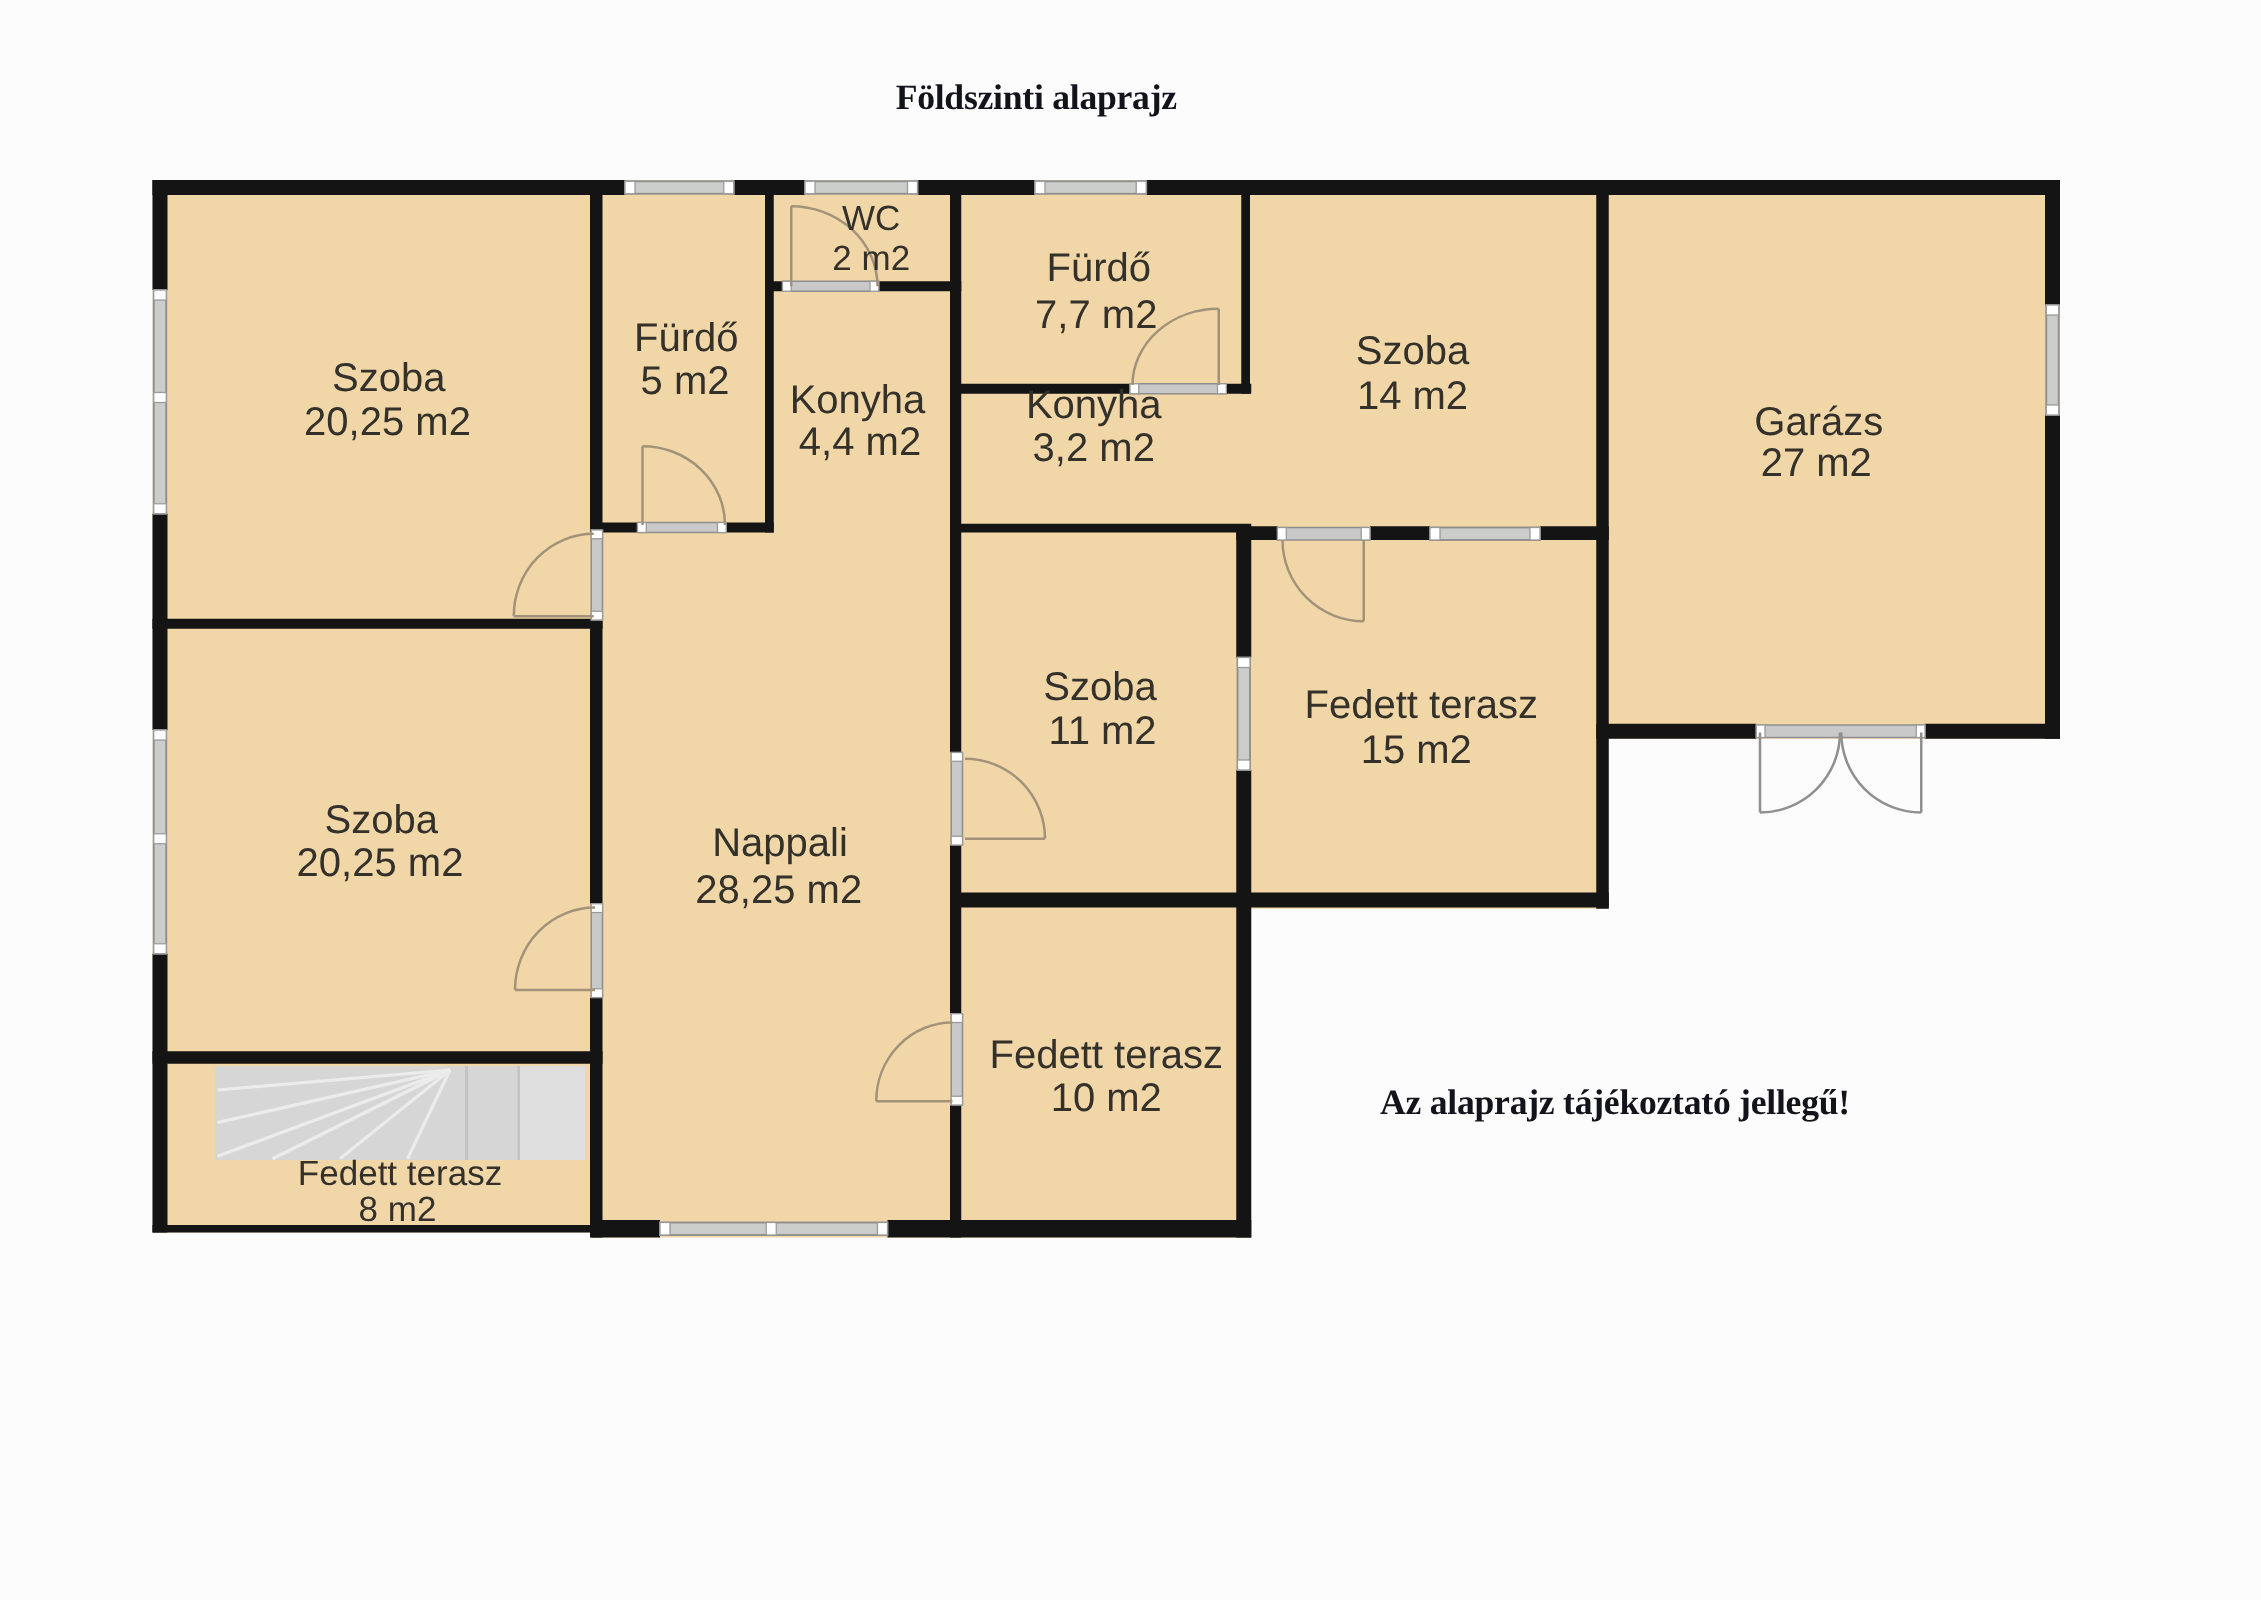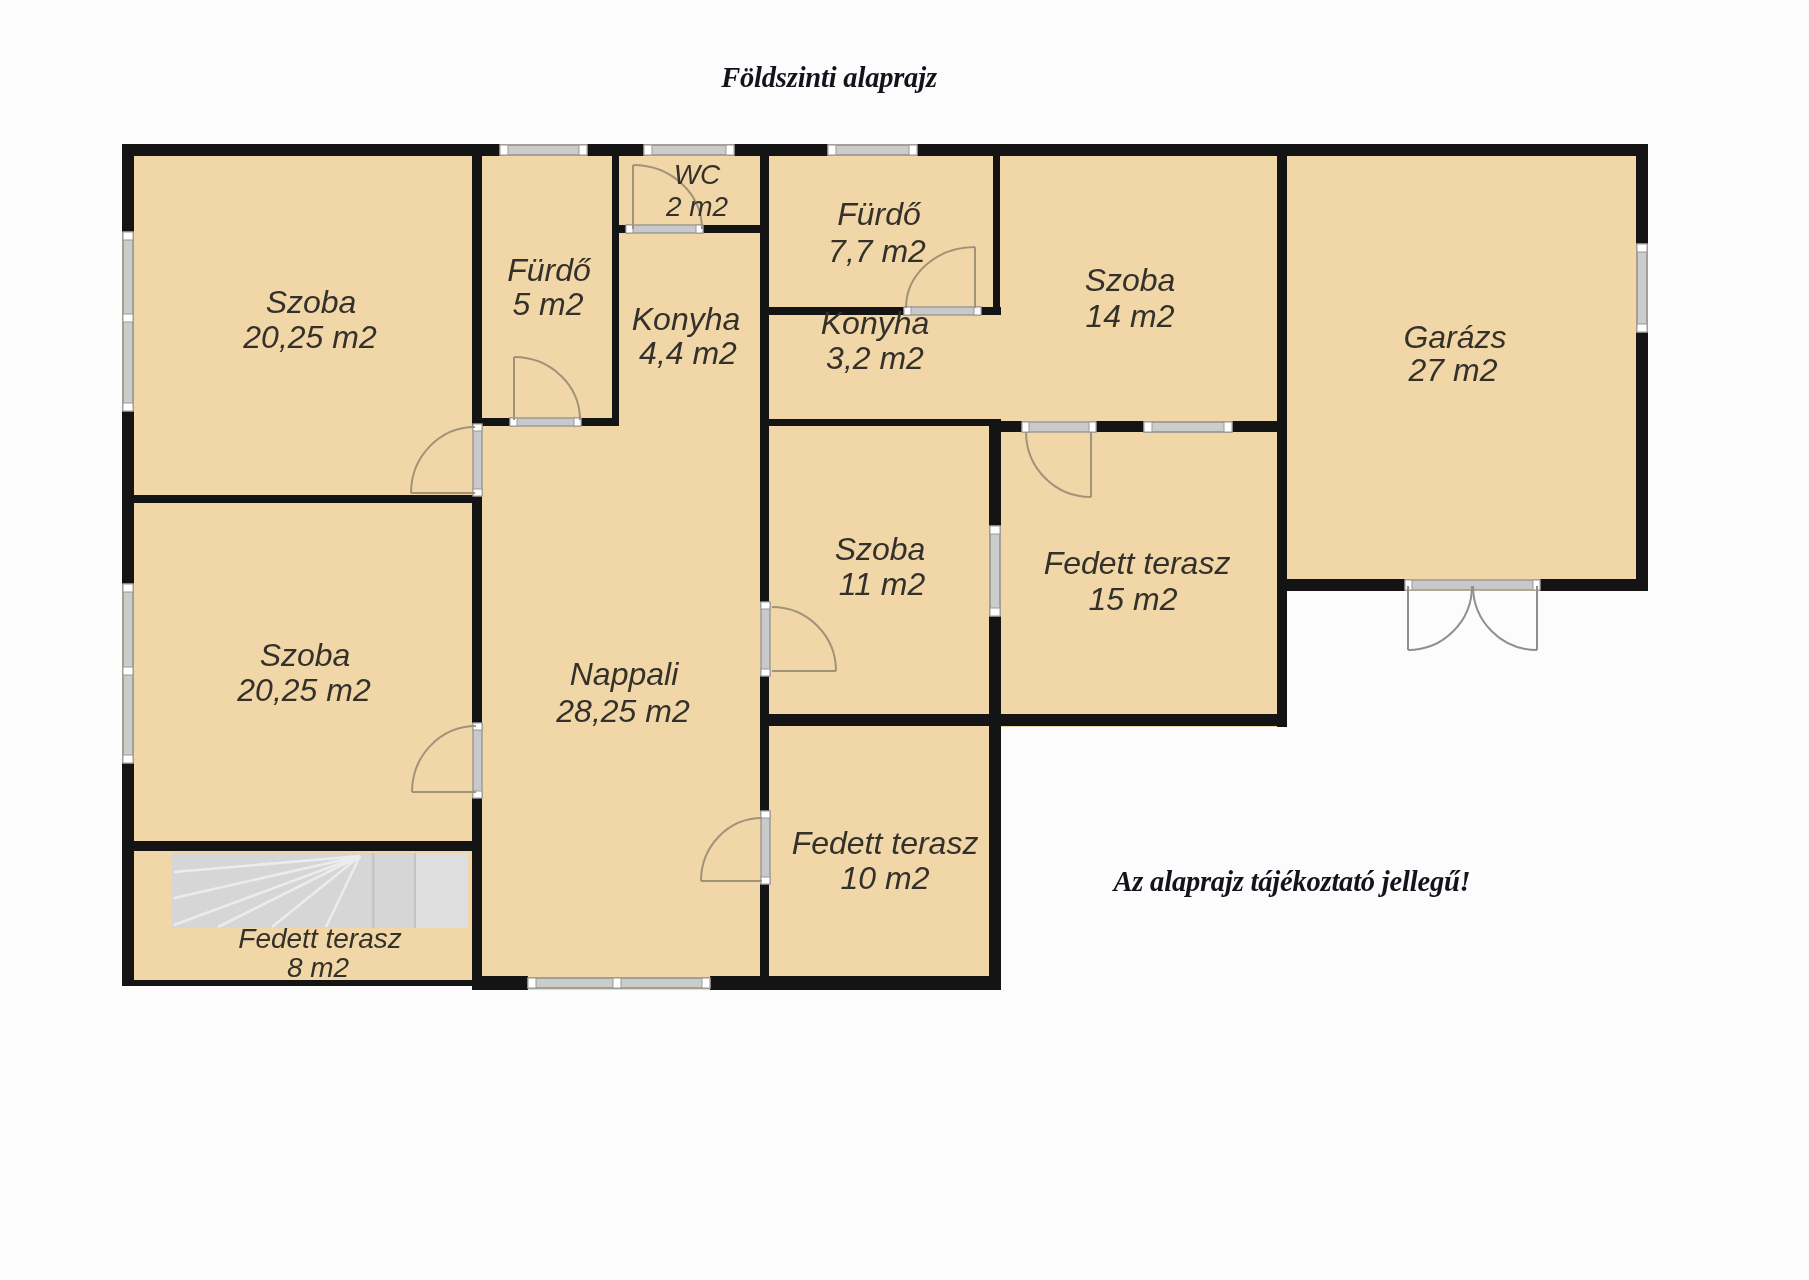--- a/index.html
+++ b/index.html
@@ -1,17 +1,17 @@
 <!DOCTYPE html>
 <html><head>
 <meta charset="utf-8">
 <style>
   html,body{margin:0;padding:0;background:#fcfcfc;}
   .page{position:relative;width:1809px;height:1280px;background:#fcfcfc;overflow:hidden;
-        font-family:"Liberation Sans",sans-serif;font-style:italic;}
+        font-family:"Liberation Sans",sans-serif;}
   svg{position:absolute;left:0;top:0;}
   .lbl{font-family:"Liberation Sans",sans-serif;font-size:32px;fill:#34312b;}
   .lblsm{font-family:"Liberation Sans",sans-serif;font-size:28px;fill:#34312b;}
   .ttl{font-family:"Liberation Serif",serif;font-size:28.5px;font-weight:bold;fill:#13131c;letter-spacing:-0.2px;}
 </style>
 </head>
 <body>
 <div class="page">
 <svg width="1809" height="1280" viewBox="0 0 1809 1280">
 

